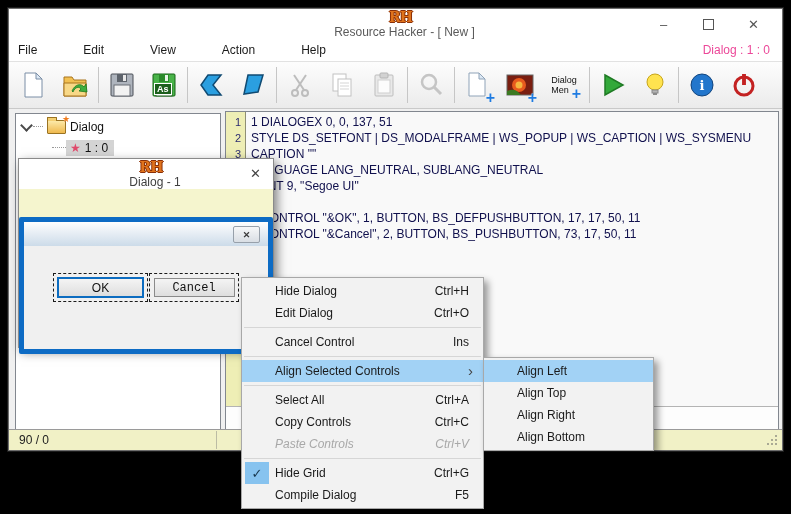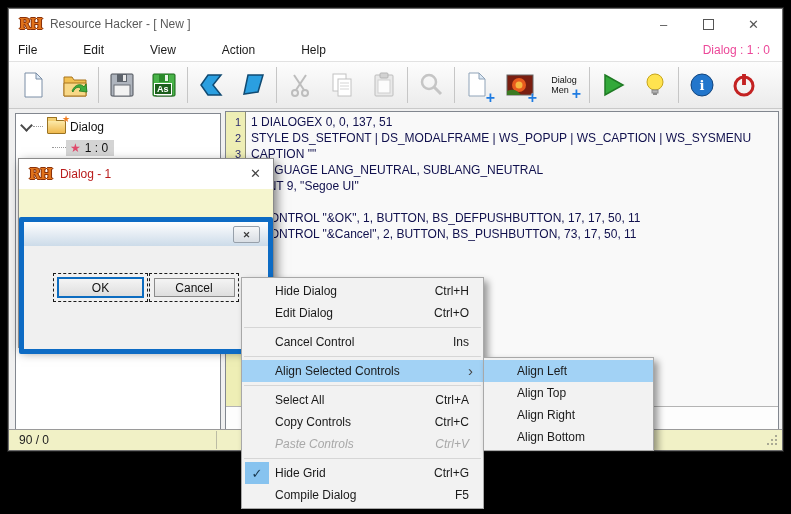--- a/index.html
+++ b/index.html
@@ -2,21 +2,21 @@
 <html><head>
 <meta charset="utf-8">
 <style>
   html,body{margin:0;padding:0;background:#000;}
   #screen{position:relative;width:791px;height:514px;background:#000;overflow:hidden;
           font-family:"Liberation Sans",sans-serif;-webkit-font-smoothing:antialiased;}
   .abs{position:absolute;}
   
   .mainwin{left:8px;top:8px;width:773px;height:441px;background:#f0f0f0;
            border:1px solid #6e6e6e;box-shadow:0 0 0 1px #1c1c1c;}
-  .titlebar{left:0;top:0;right:0;height:30px;background:#fff;display:flex;align-items:center;padding-left:10px;}
+  .titlebar{left:0;top:0;right:0;height:30px;background:#fff;display:flex;align-items:center;padding-left:10px;flex-direction:column;}
   .logo{font-family:"DejaVu Serif",serif;font-weight:bold;font-size:14px;color:#e0731c;
         text-shadow:-1px 0 #8a3008,1px 0 #8a3008,0 1px #8a3008,0 -1px #8a3008;letter-spacing:-1px;}
   .title-text{margin-left:8px;font-size:12px;color:#5a5a5a;}
   .winbtns{position:absolute;right:6px;top:0;height:30px;display:flex;}
   .winbtn{width:45px;height:30px;display:flex;align-items:center;justify-content:center;color:#555;font-size:13px;}
   .maxbox{width:9px;height:9px;border:1px solid #555;display:inline-block;}
   .menubar{left:0;top:30px;right:0;height:22px;background:#fff;display:flex;align-items:center;font-size:12px;color:#1a1a1a;gap:28px;}
   .menuitem{padding:3px 9px;}
   .menubar-right{position:absolute;right:12px;font-size:12px;color:#ec4899;}
   
@@ -309,30 +309,30 @@
             <rect x="0" y="8" width="2" height="2"></rect>
             <rect x="4" y="4" width="2" height="2"></rect>
           </g>
         </svg>
     </div>
   </div>
 
   <div class="abs floatwin">
     <div class="abs titlebar">
       <span class="logo">RH</span>
-      <span class="title-text" style="color:#b91c1c">Dialog - 1</span>
+      <span class="title-text" style="color:#404040">Dialog - 1</span>
       <span class="fw-close">✕</span>
     </div>
     <div class="bluedlg">
       <div class="dlgcap"></div>
       <span class="minix">✕</span>
       <div class="marquee" style="left:29px;top:51px;width:93px;height:27px;">
         <div class="dbtn def">OK</div>
       </div>
-      <div class="marquee" style="left:125px;top:51px;width:88px;height:27px;">
+      <div class="marquee" style="left:125px;top:51px;width:88px;height:27px;font-family:Liberation Mono, monospace;">
         <div class="dbtn norm">Cancel</div>
       </div>
     </div>
   </div>
 
   <div class="abs menu ctxmenu">
     <div class="mi">
       <span class="mi-label">Hide Dialog</span>
       <span class="mi-short">Ctrl+H</span>
     </div>

